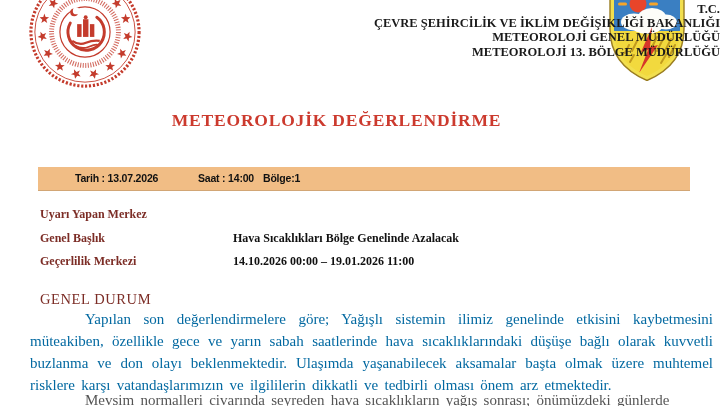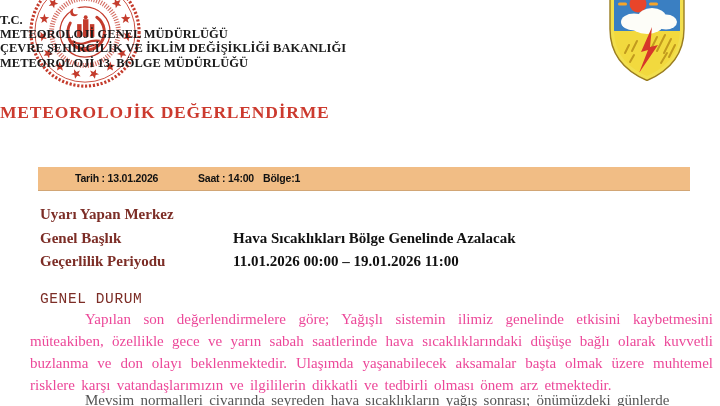--- a/index.html
+++ b/index.html
@@ -1,39 +1,39 @@
 <!DOCTYPE html>
 <html><head>
 <meta charset="utf-8">
 <style>
   html,body{margin:0;padding:0;background:#e9e9e9;}
   .page{position:relative;width:720px;height:406px;overflow:hidden;background:#ffffff;
         font-family:"Liberation Serif",serif;}
   .seal{position:absolute;left:26px;top:-27px;}
   .shield{position:absolute;left:607px;top:-11px;}
-  .letterhead{position:absolute;top:2px;left:0;width:720px;box-sizing:border-box;
-        text-align:left;font-weight:700;font-size:12.5px;line-height:14.2px;color:#1a1a1a;
-        font-family:"Liberation Serif",serif;margin-top:11px;}
-  .doc-title{position:absolute;top:102px;left:0;width:657px;margin:0;text-align:left;
+  .letterhead{position:absolute;top:2px;left:0;width:720px;box-sizing:border-box;padding-left:12px;
+        text-align:right;font-weight:700;font-size:12.5px;line-height:14.2px;color:#1a1a1a;
+        font-family:"Liberation Serif",serif;}
+  .doc-title{position:absolute;top:102px;left:0;width:657px;margin:8px;text-align:center;
         font-weight:700;font-size:17.5px;color:#cc3a2e;letter-spacing:.8px;
         font-family:"Liberation Serif",serif;}
   .meta-bar{position:absolute;left:38px;top:167px;width:652px;height:23px;background:#f1bd85;
         border-bottom:1px solid rgba(120,100,70,.25);}
   .meta-bar span{position:absolute;top:0;line-height:23px;font-family:"Liberation Sans",sans-serif;
         font-weight:700;font-size:10.5px;letter-spacing:-.2px;color:#111;white-space:nowrap;}
   .m-tarih{left:37px}.m-saat{left:160px}.m-sayi{left:225px}
   .info{position:absolute;left:40px;top:203px;width:660px;
-        font-weight:700;font-size:15px;line-height:23.5px;font-family:"Liberation Serif",serif;}
+        font-weight:700;font-size:12px;line-height:23.5px;font-family:"Liberation Serif",serif;}
   .info .row{display:flex;}
   .info .lbl{flex:0 0 193px;color:#7c2d26;}
   .info .val{color:#111;white-space:nowrap;}
   .section-heading{position:absolute;left:40px;top:291px;margin:0;font-weight:400;font-size:14.5px;
-        letter-spacing:.6px;color:#7c2d26;font-family:Liberation Mono, monospace;}
+        letter-spacing:.6px;color:#7c2d26;font-family:Liberation Serif, serif;}
   .body-para{position:absolute;left:30px;width:683px;margin:0;font-weight:400;font-size:15px;
-        line-height:22px;color:#ec4899;text-align:justify;text-indent:55px;word-spacing:2.5px;
+        line-height:22px;color:#0369a1;text-align:justify;text-indent:55px;word-spacing:2.5px;
         font-family:"Liberation Serif",serif;}
   .p1{top:308px;}
   .p2{top:389px;color:#2a2a2a;opacity:.8;}
 </style>
 </head>
 <body>
 
 <div class="page">
 
   <div class="seal">
@@ -109,44 +109,44 @@
           <ellipse cx="59" cy="33" rx="11" ry="7.5"></ellipse>
           <ellipse cx="40" cy="36" rx="16" ry="9"></ellipse>
         </g>
         <path d="M45,38 L34,63 L41,61 L32,84 L51,56 L43,58 Z" fill="#d6372a"></path>
       </g>
     </svg>
   </div>
 
   <div class="letterhead">
     <div>T.C.</div>
+    <div>ÇEVRE ŞEHİRCİLİK VE İKLİM DEĞİŞİKLİĞİ BAKANLIĞI</div>
     <div>METEOROLOJİ GENEL MÜDÜRLÜĞÜ</div>
-    <div>ÇEVRE ŞEHİRCİLİK VE İKLİM DEĞİŞİKLİĞİ BAKANLIĞI</div>
     <div>METEOROLOJİ 13. BÖLGE MÜDÜRLÜĞÜ</div>
   </div>
 
   <h1 class="doc-title">METEOROLOJİK DEĞERLENDİRME</h1>
 
   <div class="meta-bar">
-    <span class="m-tarih">Tarih : 13.01.2026</span>
+    <span class="m-tarih">Tarih : 13.07.2026</span>
     <span class="m-saat">Saat : 14:00</span>
     <span class="m-sayi">Bölge:1</span>
   </div>
 
   <div class="info">
     <div class="row">
       <span class="lbl">Uyarı Yapan Merkez</span>
     </div>
     <div class="row">
       <span class="lbl">Genel Başlık</span>
       <span class="val">Hava Sıcaklıkları Bölge Genelinde Azalacak</span>
     </div>
     <div class="row">
-      <span class="lbl">Geçerlilik Periyodu</span>
-      <span class="val">11.01.2026 00:00 – 19.01.2026 11:00</span>
+      <span class="lbl">Geçerlilik Merkezi</span>
+      <span class="val">14.10.2026 00:00 – 19.01.2026 11:00</span>
     </div>
   </div>
 
   <h2 class="section-heading">GENEL DURUM</h2>
   <p class="body-para p1">Yapılan son değerlendirmelere göre; Yağışlı sistemin ilimiz genelinde etkisini kaybetmesini müteakiben, özellikle gece ve yarın sabah saatlerinde hava sıcaklıklarındaki düşüşe bağlı olarak kuvvetli buzlanma ve don olayı beklenmektedir. Ulaşımda yaşanabilecek aksamalar başta olmak üzere muhtemel risklere karşı vatandaşlarımızın ve ilgililerin dikkatli ve tedbirli olması önem arz etmektedir.</p>
   <p class="body-para p2">Mevsim normalleri civarında seyreden hava sıcaklıkların yağış sonrası; önümüzdeki günlerde</p>
 
 </div>
 
 </body></html>

